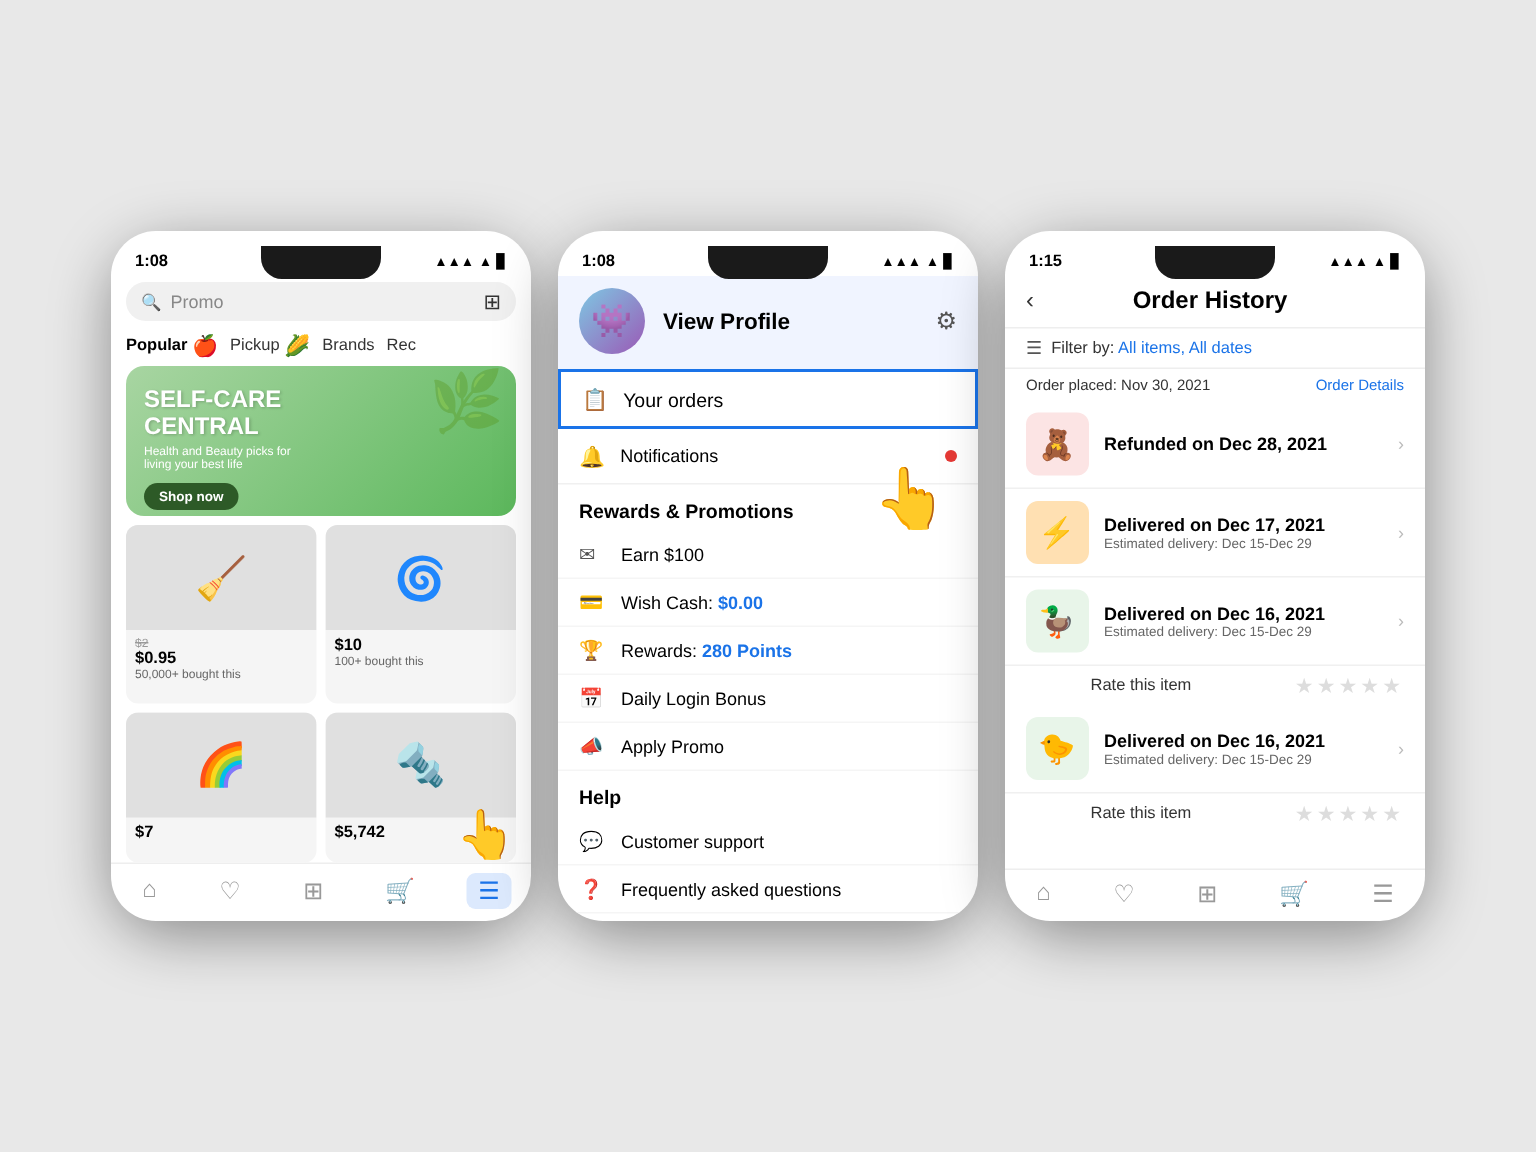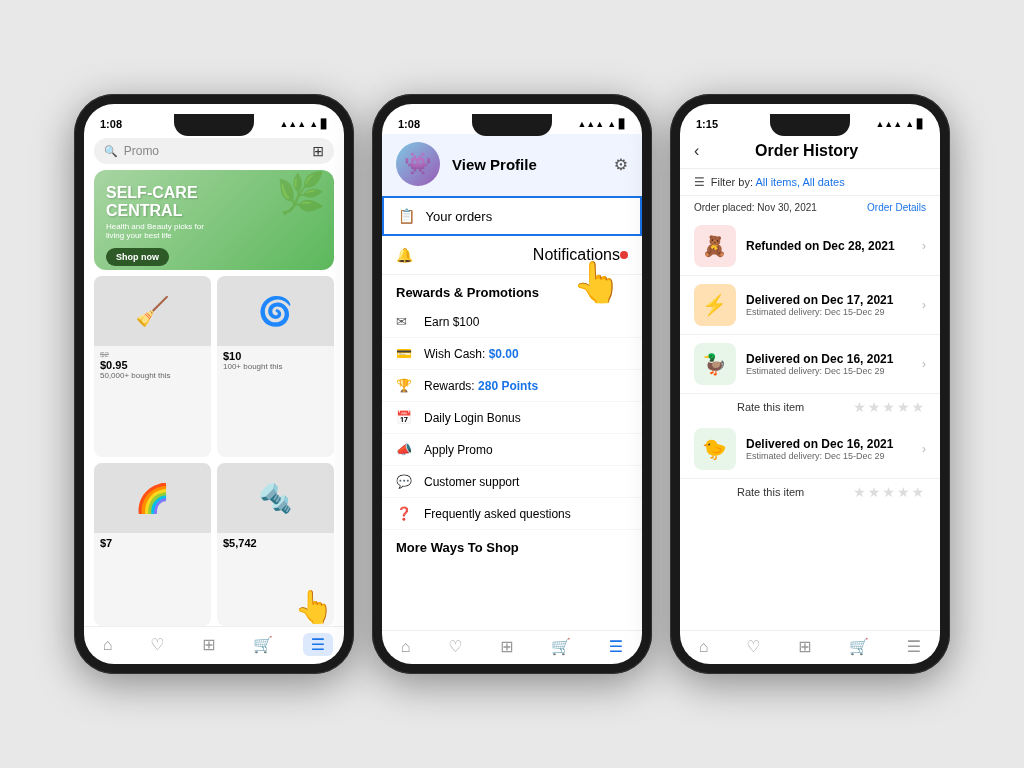--- a/index.html
+++ b/index.html
@@ -15,24 +15,23 @@
     .phones-container {
       display: flex;
       gap: 18px;
       align-items: center;
       padding: 20px;
     }
 
     
     .phone {
       width: 280px;
-      height: 580px;
+      height: 460px;
       background: #1a1a1a;
       border-radius: 40px;
-      padding: 10px;
       box-shadow: 0 10px 40px rgba(0,0,0,0.4), inset 0 0 0 1px #333;
       position: relative;
     }
     .phone-screen {
       width: 100%;
       height: 100%;
       background: #fff;
       border-radius: 30px;
       overflow: hidden;
       position: relative;
@@ -234,21 +233,21 @@
 
     .p2-notif-row {
       display: flex;
       align-items: center;
       padding: 10px 14px;
       border-bottom: 1px solid #f0f0f0;
       flex-shrink: 0;
       position: relative;
     }
     .p2-notif-icon { font-size: 14px; color: #555; margin-right: 10px; }
-    .p2-notif-text { font-size: 16px; color: #000; flex: 1; text-align: right; }
+    .p2-notif-text { font-size: 12px; color: #000; flex: 1; }
     .p2-red-dot {
       width: 8px; height: 8px;
       background: #e53935;
       border-radius: 50%;
     }
 
     .p2-section-title {
       font-size: 13px;
       font-weight: 700;
       color: #000;
@@ -401,20 +400,36 @@
           <span>▊</span>
         </div>
       </div>
 
       <div class="p1-search-bar">
         <span class="search-icon-inner">🔍</span>
         <span class="search-text">Promo</span>
         <span class="p1-filter-icon">⊞</span>
       </div>
 
+      <div class="p1-categories">
+        <div class="p1-cat active">
+          <span>Popular</span>
+          <span class="cat-emoji">🍎</span>
+        </div>
+        <div class="p1-cat">
+          <span>Pickup</span>
+          <span class="cat-emoji">🌽</span>
+        </div>
+        <div class="p1-cat">
+          <span>Brands</span>
+        </div>
+        <div class="p1-cat">
+          <span>Rec</span>
+        </div>
+      </div>
 
       <div class="p1-banner">
         <span class="banner-leaves">🌿</span>
         <span class="banner-title">SELF-CARE<br>CENTRAL</span>
         <span class="banner-sub">Health and Beauty picks for<br>living your best life</span>
         <span class="banner-btn">Shop now</span>
       </div>
 
       <div class="p1-grid">
         <div class="p1-item">
@@ -513,20 +528,21 @@
       </div>
       <div class="p2-menu-item">
         <span class="p2-menu-icon">📅</span>
         <span class="p2-menu-text">Daily Login Bonus</span>
       </div>
       <div class="p2-menu-item">
         <span class="p2-menu-icon">📣</span>
         <span class="p2-menu-text">Apply Promo</span>
       </div>
 
+      <div class="p2-section-title">Help</div>
       <div class="p2-menu-item">
         <span class="p2-menu-icon">💬</span>
         <span class="p2-menu-text">Customer support</span>
       </div>
       <div class="p2-menu-item">
         <span class="p2-menu-icon">❓</span>
         <span class="p2-menu-text">Frequently asked questions</span>
       </div>
 
       <div class="p2-section-title">More Ways To Shop</div>

